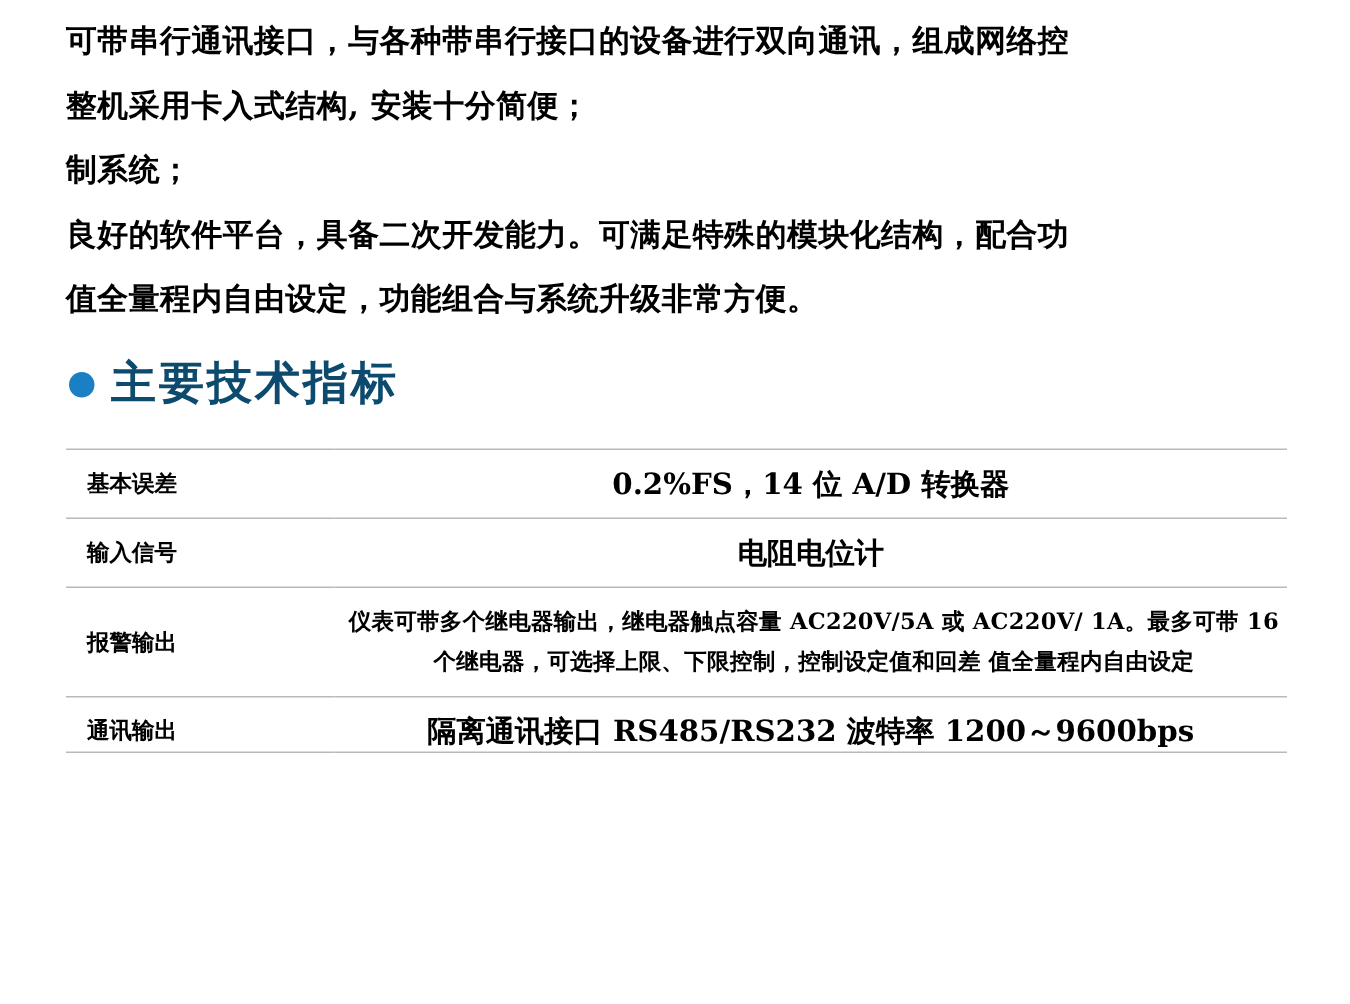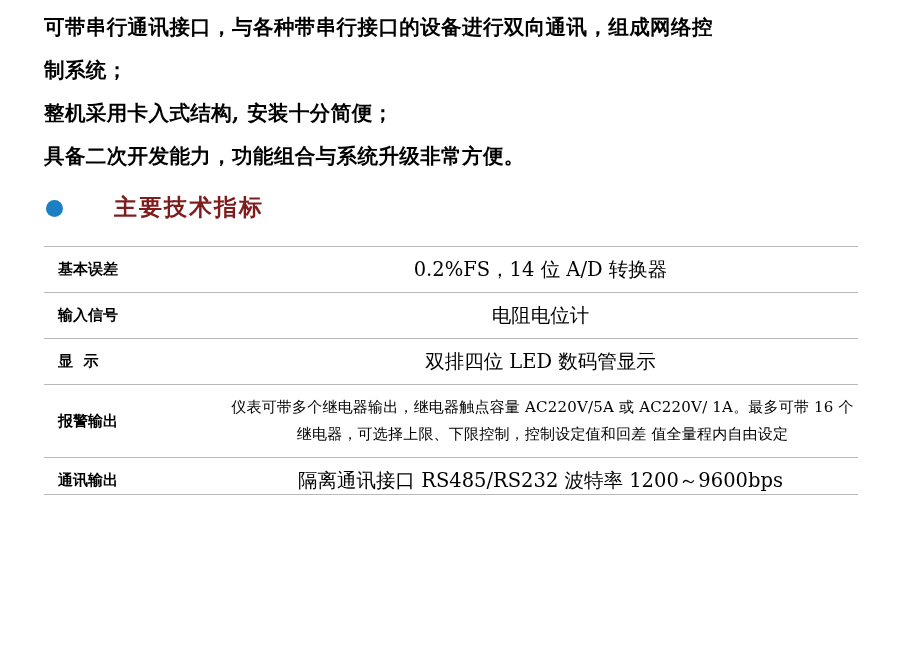--- a/index.html
+++ b/index.html
@@ -49,24 +49,23 @@
     width: 17px;
     height: 17px;
     border-radius: 50%;
     background: #1b7fc4;
     flex: 0 0 auto;
     margin-top: 2px;
   }
   .section-title {
     font-family: "DejaVu Serif", "Liberation Serif", serif;
     font-weight: bold;
-    font-size: 23px;
+    font-size: 30px;
     letter-spacing: 2px;
-    color: #7f1d1d;
-    margin-left: 40px;
+    color: #0c4a6e;
   }
 
   
   .spec-wrap {
     margin-top: 23px;
   }
   table.spec {
     width: 100%;
     border-collapse: collapse;
     table-layout: fixed;
@@ -82,21 +81,21 @@
     font-family: "DejaVu Serif", "Liberation Serif", serif;
     font-weight: bold;
     font-size: 15px;
     color: #000;
     padding: 9px 0 9px 14px;
     vertical-align: middle;
     white-space: pre;
   }
   td.value {
     font-family: "DejaVu Serif", "Liberation Serif", serif;
-    font-weight: normal;
+    font-weight: bold;
     font-size: 19.5px;
     color: #000;
     padding: 9px 4px 9px 4px;
     vertical-align: middle;
     text-align: center;
     margin-left: 20px;
   }
   td.value.small {
     font-size: 15px;
     text-align: center;
@@ -113,46 +112,43 @@
     padding-top: 9px;
   }
 </style>
 </head>
 <body>
 
 <div class="page">
 
   <div class="intro">
     <p>可带串行通讯接口，与各种带串行接口的设备进行双向通讯，组成网络控</p>
+    <p>整机采用卡入式结构, 安装十分简便；</p>
     <p>制系统；</p>
-    <p>整机采用卡入式结构, 安装十分简便；</p>
-    <p>具备二次开发能力，功能组合与系统升级非常方便。</p>
+    <p>良好的软件平台，具备二次开发能力。可满足特殊的模块化结构，配合功</p>
+    <p>值全量程内自由设定，功能组合与系统升级非常方便。</p>
   </div>
 
   <div class="section-head">
     <span class="bullet-dot"></span>
     <span class="section-title">主要技术指标</span>
   </div>
 
   <div class="spec-wrap">
     <table class="spec">
       <tbody>
         <tr class="top-rule">
           <td class="label">基本误差</td>
           <td class="value">0.2%FS，14 位 A/D 转换器</td>
         </tr>
         <tr>
           <td class="label">输入信号</td>
           <td class="value">电阻电位计</td>
         </tr>
         <tr>
-          <td class="label">显  示</td>
-          <td class="value">双排四位 LED 数码管显示</td>
-        </tr>
-        <tr>
           <td class="label">报警输出</td>
           <td class="value small">仪表可带多个继电器输出，继电器触点容量 AC220V/5A 或 AC220V/
 1A。最多可带 16 个继电器，可选择上限、下限控制，控制设定值和回差
 值全量程内自由设定</td>
         </tr>
         <tr class="clipped">
           <td class="label">通讯输出</td>
           <td class="value">隔离通讯接口 RS485/RS232 波特率 1200～9600bps</td>
         </tr>
       </tbody>

